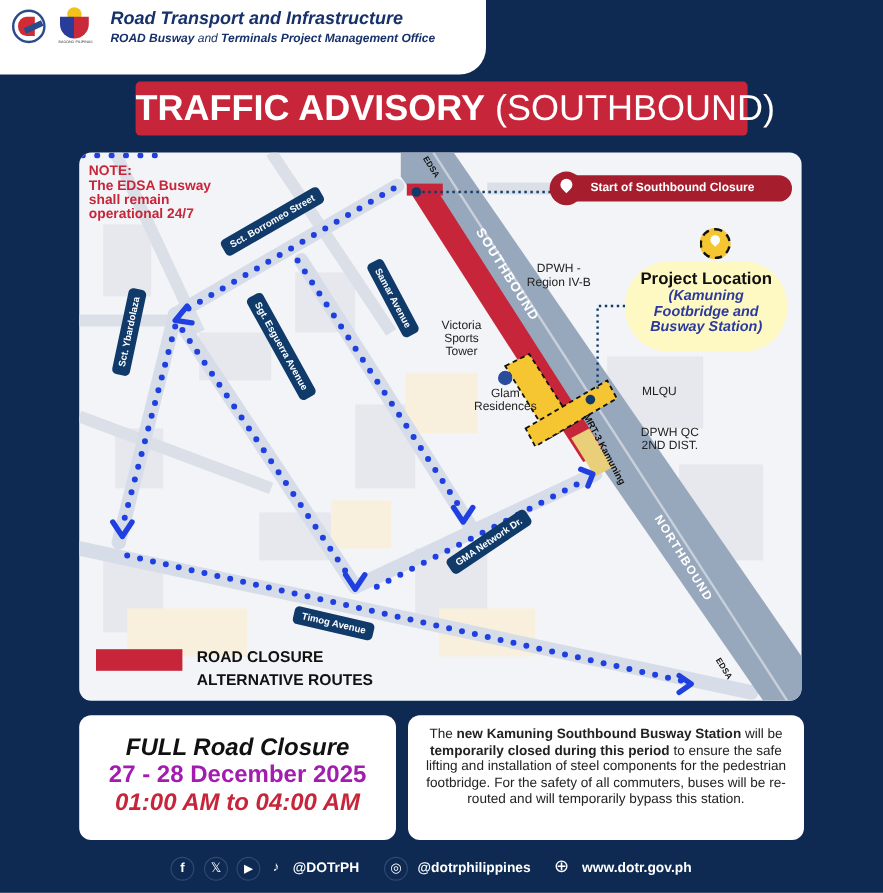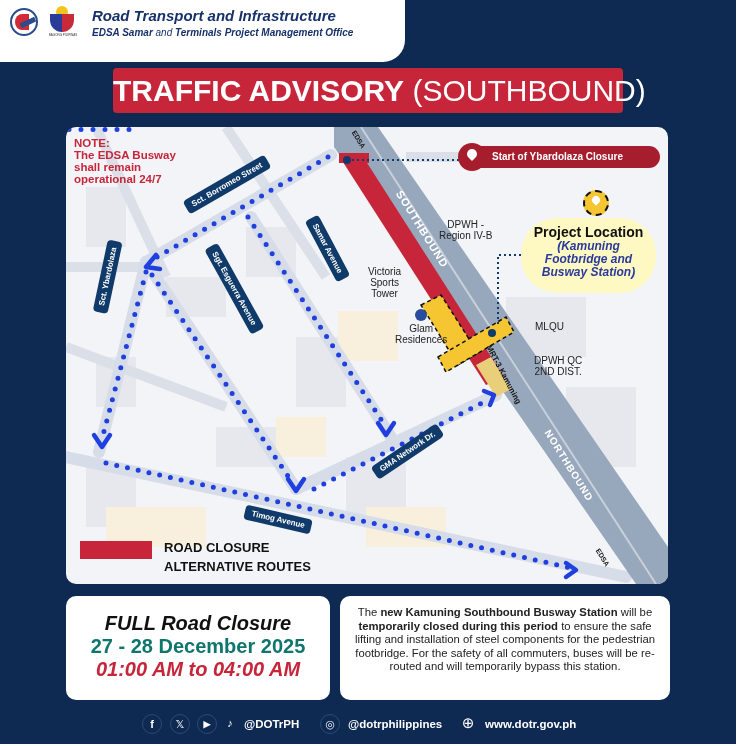--- a/index.html
+++ b/index.html
@@ -32,39 +32,39 @@
   .proj .t2{font-size:12px;font-weight:bold;font-style:italic;color:#2b3a9c;line-height:13px;}
   .projpin{position:absolute;left:517px;top:63px;width:26px;height:26px;border-radius:50%;border:2px dashed #111;background:#f5c631;box-sizing:border-box;}
   .projpin:after{content:"";position:absolute;left:7px;top:4px;width:8px;height:8px;border-radius:50% 50% 50% 0;background:#fff;transform:rotate(-45deg);}
   .legend-red{position:absolute;left:14px;top:414px;width:72px;height:18px;background:#c7263a;}
   .legend-t1{position:absolute;left:98px;top:413px;font-size:13px;font-weight:bold;color:#111;}
   .legend-t2{position:absolute;left:98px;top:432px;font-size:13px;font-weight:bold;color:#111;}
   .legend-dots{position:absolute;left:14px;top:440px;width:72px;height:5px;}
   .card{position:absolute;background:#fff;border-radius:10px;}
   .c1{left:66px;top:596px;width:264px;height:104px;text-align:center;}
   .c1 .a{font-size:20px;font-weight:bold;font-style:italic;color:#111;margin-top:16px;}
-  .c1 .b{font-size:20px;font-weight:bold;color:#0f766e;margin-top:0px;}
+  .c1 .b{font-size:20px;font-weight:bold;color:#a21caf;margin-top:0px;}
   .c1 .c{font-size:20px;font-weight:bold;font-style:italic;color:#c7263a;margin-top:0px;}
   .c2{left:340px;top:596px;width:330px;height:104px;text-align:center;font-size:11.3px;line-height:13.5px;color:#222;padding:10px 6px 0 6px;box-sizing:border-box;}
   .footer{position:absolute;left:140px;top:712px;height:26px;width:480px;color:#fff;font-size:11.5px;}
   .ic{position:absolute;top:2px;width:20px;height:20px;border-radius:50%;border:1px solid #2d4a74;box-sizing:border-box;color:#fff;font-size:11px;text-align:center;line-height:18px;font-weight:bold;}
   .ftxt{position:absolute;top:6px;white-space:nowrap;font-weight:bold;}
 </style>
 </head>
 <body>
 
 <div class="header">
   <div class="logo1"></div>
   <div class="logo2">
     <div class="s"></div>
       <div class="c"></div>
     <div class="t">BAGONG PILIPINAS</div>
   </div>
   <div class="h1">Road Transport and Infrastructure</div>
-  <div class="h2"><b>EDSA Samar</b><span> and </span><b>Terminals Project Management Office</b></div>
+  <div class="h2"><b>ROAD Busway</b><span> and </span><b>Terminals Project Management Office</b></div>
 </div>
 
 <div class="title"><b>TRAFFIC ADVISORY</b><span class="light"> (SOUTHBOUND)</span></div>
 
 <div class="map">
   <svg width="602" height="457" viewBox="0 0 602 457">
 
     <g fill="#e6e8ee">
       <rect x="20" y="60" width="40" height="60"></rect>
         <rect x="100" y="150" width="60" height="40"></rect>
@@ -140,21 +140,21 @@
 
   <div class="note">
     <div>NOTE:</div>
       <div>The EDSA Busway</div>
       <div>shall remain</div>
       <div>operational 24/7</div>
   </div>
 
   <div class="closure-pill">
     <div class="pin"></div>
-    <span>Start of Ybardolaza Closure</span>
+    <span>Start of Southbound Closure</span>
   </div>
 
   <div class="projpin"></div>
   <div class="proj">
     <div class="t1">Project Location</div>
     <div class="t2">(Kamuning</div>
     <div class="t2">Footbridge and</div>
     <div class="t2">Busway Station)</div>
   </div>
 

